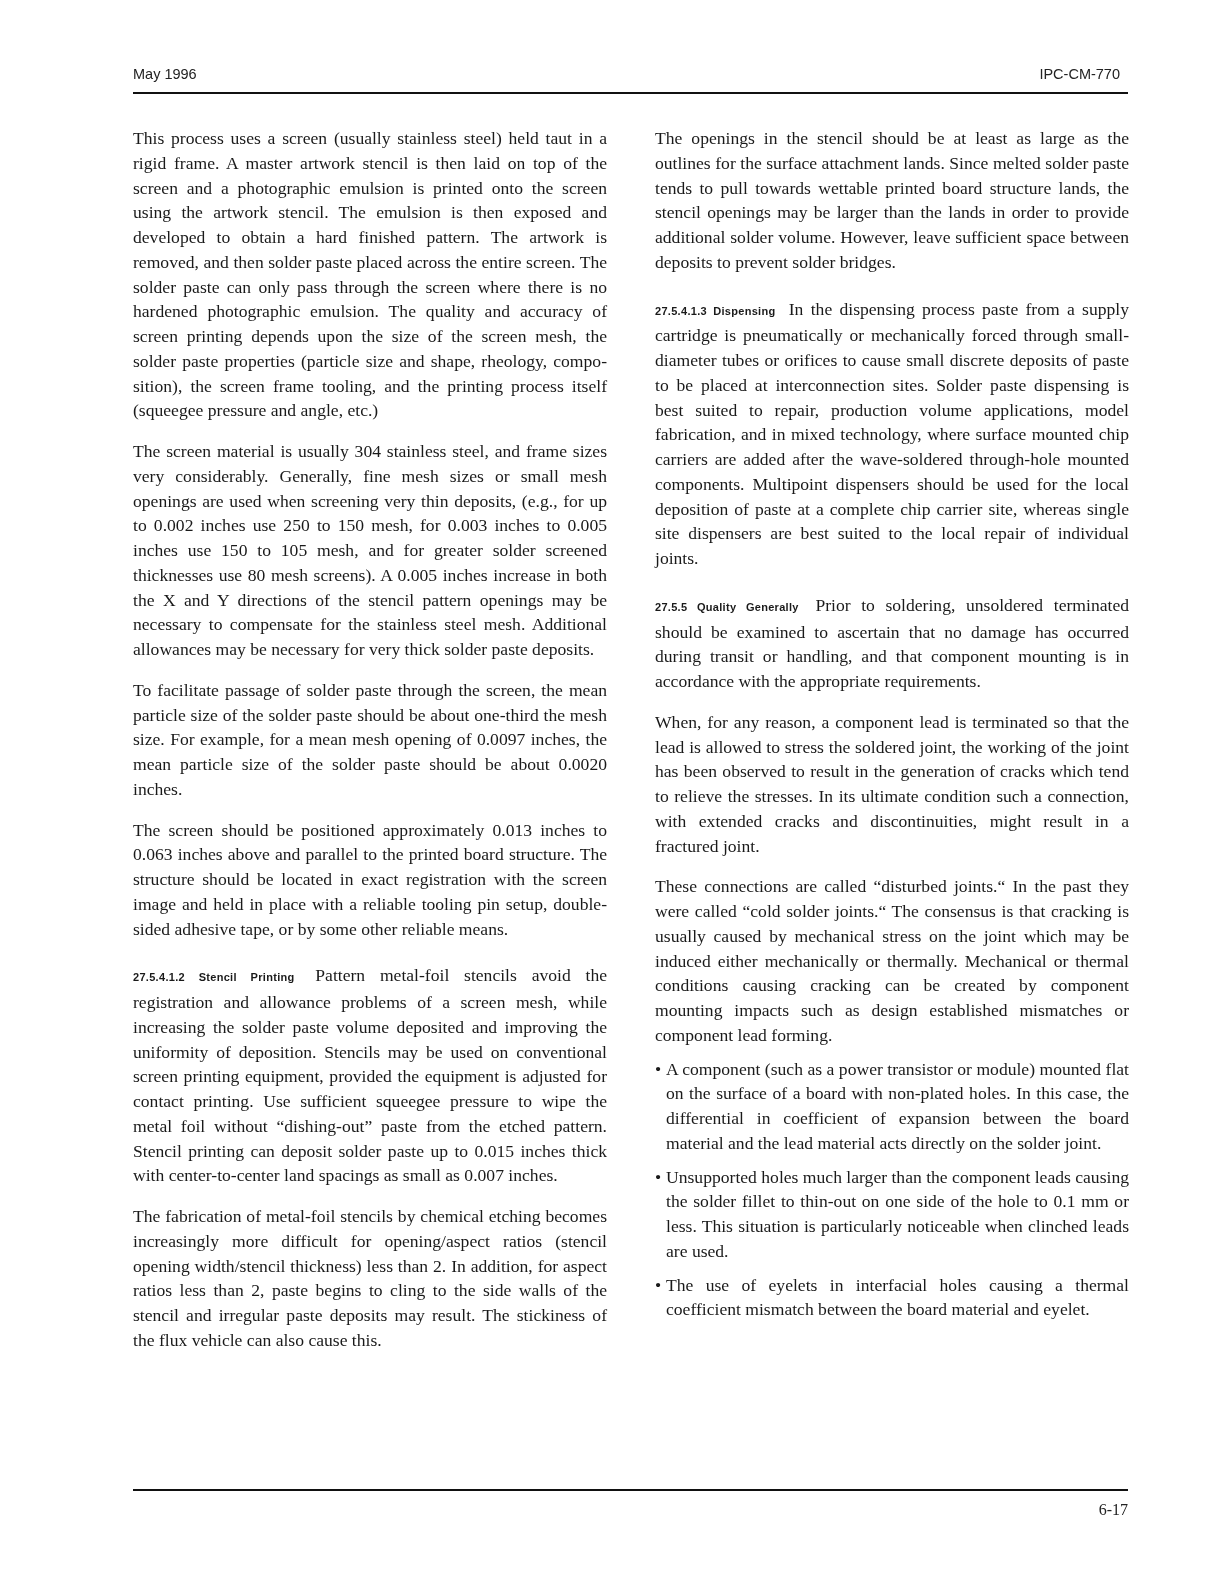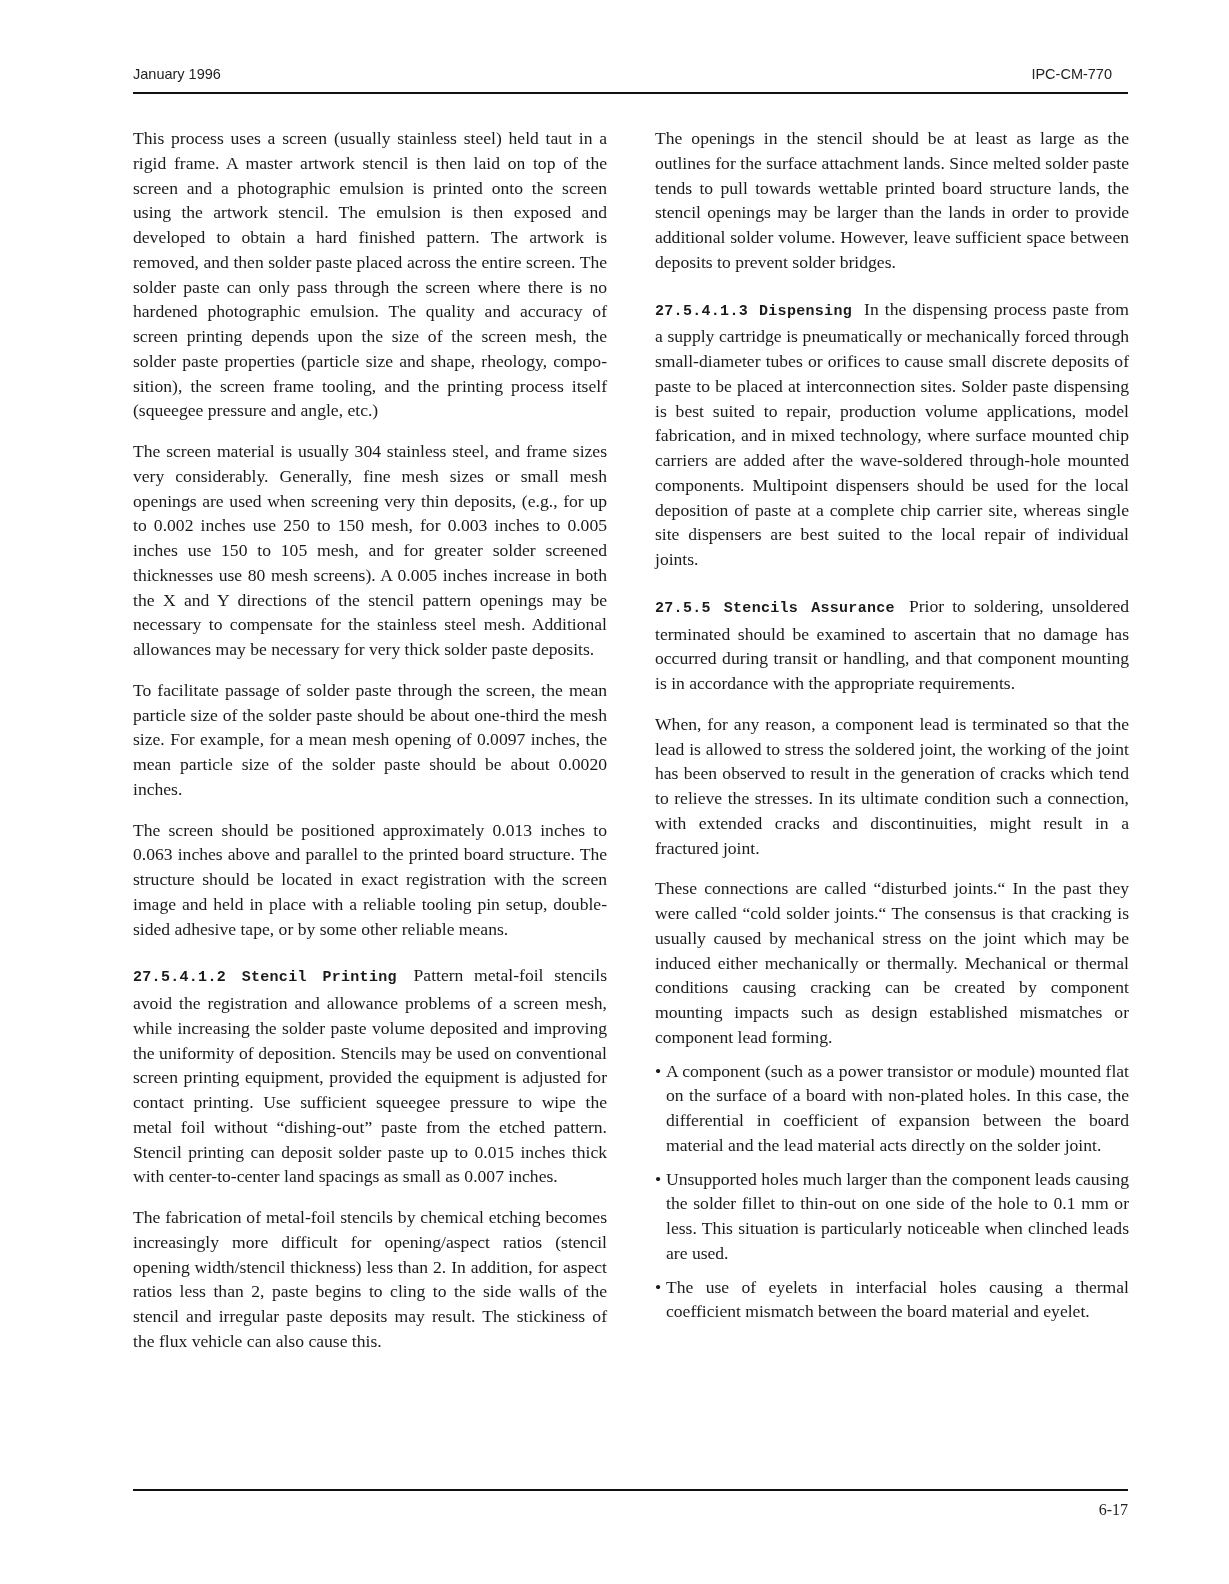--- a/index.html
+++ b/index.html
@@ -1,61 +1,61 @@
 <!DOCTYPE html>
 <html><head>
 <meta charset="utf-8">
 <style>
   html, body { margin: 0; padding: 0; background: #ffffff; }
   body { width: 1229px; height: 1584px; position: relative; overflow: hidden; color: #1a1a1a; }
   .page { position: absolute; left: 0; top: 0; width: 1229px; height: 1584px; background: #fff; }
   .header { position: absolute; left: 133px; top: 64px; width: 995px; height: 24px;
     font-family: "Liberation Sans", sans-serif; font-size: 14.5px; color: #222; }
   .header .left { position: absolute; left: 0; top: 2px; }
-  .header .right { position: absolute; right: 16px; top: 2px; }
+  .header .right { position: absolute; right: 8px; top: 2px; }
   .rule-top { position: absolute; left: 133px; top: 92px; width: 995px; height: 2px; background: #111; }
   .rule-bottom { position: absolute; left: 133px; top: 1489px; width: 995px; height: 2px; background: #111; }
   .footer { position: absolute; right: 101px; top: 1501px;
     font-family: "Liberation Serif", serif; font-size: 16px; color: #222; }
   .col { position: absolute; top: 110px; width: 474px;
     font-family: "Liberation Serif", serif; font-size: 17.6px; line-height: 24.75px;
     text-align: justify; hyphens: manual; }
   .col.left { left: 133px; }
   .col.right { left: 655px; }
   .col p { margin: 16px 0 9px 0; }
   .col p.gap-large { margin-top: 22px; }
-  .heading { font-family: Liberation Mono, monospace; font-weight: bold; font-size: 15px; letter-spacing: 0.3px; margin-right: 6px; }
+  .heading { font-family: Liberation Sans, sans-serif; font-weight: bold; font-size: 11px; letter-spacing: 0.3px; margin-right: 6px; }
   ul.bullets { list-style: none; margin: 0; padding: 0; }
   ul.bullets li { position: relative; padding-left: 11px; margin: 0 0 9px 0; }
   ul.bullets li .bullet { position: absolute; left: 0; top: 0; }
 </style>
 </head>
 <body>
 
 <div class="page">
 
   <div class="header">
-    <span class="left">January 1996</span>
+    <span class="left">May 1996</span>
     <span class="right">IPC-CM-770</span>
   </div>
   <div class="rule-top"></div>
 
   <div class="col left">
     <p>This process uses a screen (usually stainless steel) held taut in a rigid frame. A master artwork stencil is then laid on top of the screen and a photographic emulsion is printed onto the screen using the artwork stencil. The emulsion is then exposed and developed to obtain a hard finished pat­tern. The artwork is removed, and then solder paste placed across the entire screen. The solder paste can only pass through the screen where there is no hardened photo­graphic emulsion. The quality and accuracy of screen print­ing depends upon the size of the screen mesh, the solder paste properties (particle size and shape, rheology, compo­sition), the screen frame tooling, and the printing process itself (squeegee pressure and angle, etc.)</p>
     <p>The screen material is usually 304 stainless steel, and frame sizes very considerably. Generally, fine mesh sizes or small mesh openings are used when screening very thin deposits, (e.g., for up to 0.002 inches use 250 to 150 mesh, for 0.003 inches to 0.005 inches use 150 to 105 mesh, and for greater solder screened thicknesses use 80 mesh screens). A 0.005 inches increase in both the X and Y directions of the stencil pattern openings may be necessary to compensate for the stainless steel mesh. Additional allowances may be necessary for very thick solder paste deposits.</p>
     <p>To facilitate passage of solder paste through the screen, the mean particle size of the solder paste should be about one-third the mesh size. For example, for a mean mesh opening of 0.0097 inches, the mean particle size of the solder paste should be about 0.0020 inches.</p>
     <p>The screen should be positioned approximately 0.013 inches to 0.063 inches above and parallel to the printed board structure. The structure should be located in exact registration with the screen image and held in place with a reliable tooling pin setup, double-sided adhesive tape, or by some other reliable means.</p>
     <p class="gap-large"><span class="heading">27.5.4.1.2 Stencil Printing</span> <span>Pattern metal-foil stencils avoid the registration and allowance problems of a screen mesh, while increasing the solder paste volume deposited and improving the uniformity of deposition. Stencils may be used on conventional screen printing equipment, pro­vided the equipment is adjusted for contact printing. Use sufficient squeegee pressure to wipe the metal foil without “dishing-out” paste from the etched pattern. Stencil print­ing can deposit solder paste up to 0.015 inches thick with center-to-center land spacings as small as 0.007 inches.</span></p>
     <p>The fabrication of metal-foil stencils by chemical etching becomes increasingly more difficult for opening/aspect ratios (stencil opening width/stencil thickness) less than 2. In addition, for aspect ratios less than 2, paste begins to cling to the side walls of the stencil and irregular paste deposits may result. The stickiness of the flux vehicle can also cause this.</p>
   </div>
 
   <div class="col right">
     <p>The openings in the stencil should be at least as large as the outlines for the surface attachment lands. Since melted sol­der paste tends to pull towards wettable printed board structure lands, the stencil openings may be larger than the lands in order to provide additional solder volume. How­ever, leave sufficient space between deposits to prevent sol­der bridges.</p>
     <p class="gap-large"><span class="heading">27.5.4.1.3 Dispensing</span> <span>In the dispensing process paste from a supply cartridge is pneumatically or mechanically forced through small-diameter tubes or orifices to cause small discrete deposits of paste to be placed at interconnec­tion sites. Solder paste dispensing is best suited to repair, production volume applications, model fabrication, and in mixed technology, where surface mounted chip carriers are added after the wave-soldered through-hole mounted com­ponents. Multipoint dispensers should be used for the local deposition of paste at a complete chip carrier site, whereas single site dispensers are best suited to the local repair of individual joints.</span></p>
-    <p class="gap-large"><span class="heading">27.5.5 Stencils Assurance</span> <span>Prior to soldering, unsoldered terminated should be examined to ascertain that no damage has occurred during transit or handling, and that compo­nent mounting is in accordance with the appropriate requirements.</span></p>
+    <p class="gap-large"><span class="heading">27.5.5 Quality Generally</span> <span>Prior to soldering, unsoldered terminated should be examined to ascertain that no damage has occurred during transit or handling, and that compo­nent mounting is in accordance with the appropriate requirements.</span></p>
     <p>When, for any reason, a component lead is terminated so that the lead is allowed to stress the soldered joint, the working of the joint has been observed to result in the gen­eration of cracks which tend to relieve the stresses. In its ultimate condition such a connection, with extended cracks and discontinuities, might result in a fractured joint.</p>
     <p>These connections are called “disturbed joints.“ In the past they were called “cold solder joints.“ The consensus is that cracking is usually caused by mechanical stress on the joint which may be induced either mechanically or thermally. Mechanical or thermal conditions causing cracking can be created by component mounting impacts such as design established mismatches or component lead forming.</p>
     <ul class="bullets">
       <li><span class="bullet">•</span><span>A component (such as a power transistor or module) mounted flat on the surface of a board with non-plated holes. In this case, the differential in coefficient of expan­sion between the board material and the lead material acts directly on the solder joint.</span></li>
       <li><span class="bullet">•</span><span>Unsupported holes much larger than the component leads causing the solder fillet to thin-out on one side of the hole to 0.1 mm or less. This situation is particularly noticeable when clinched leads are used.</span></li>
       <li><span class="bullet">•</span><span>The use of eyelets in interfacial holes causing a thermal coefficient mismatch between the board material and eyelet.</span></li>
     </ul>
   </div>
 
   <div class="rule-bottom"></div>

